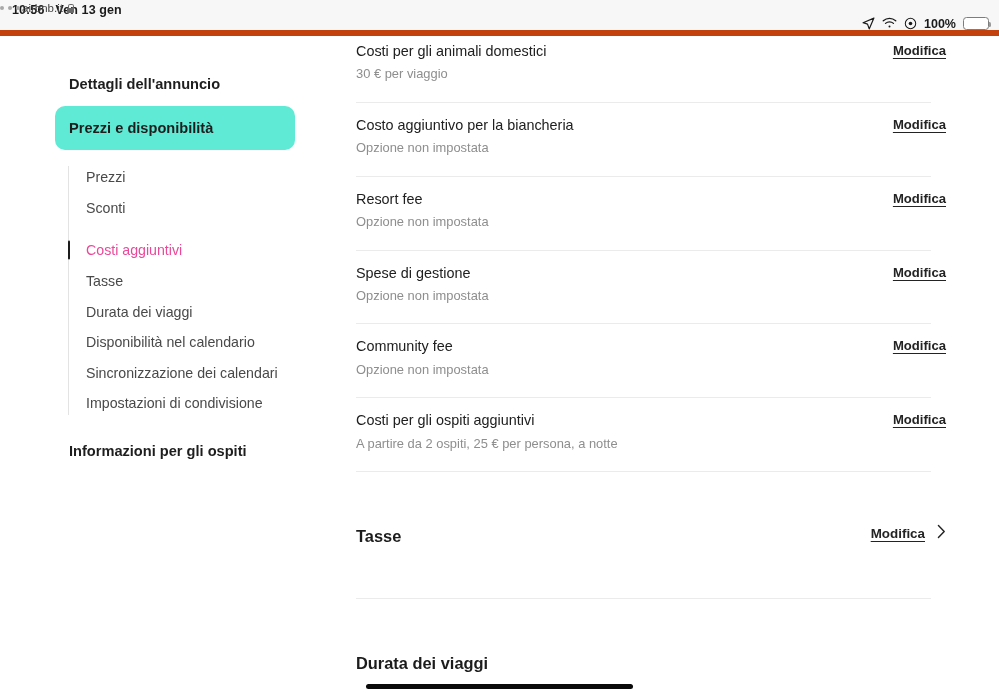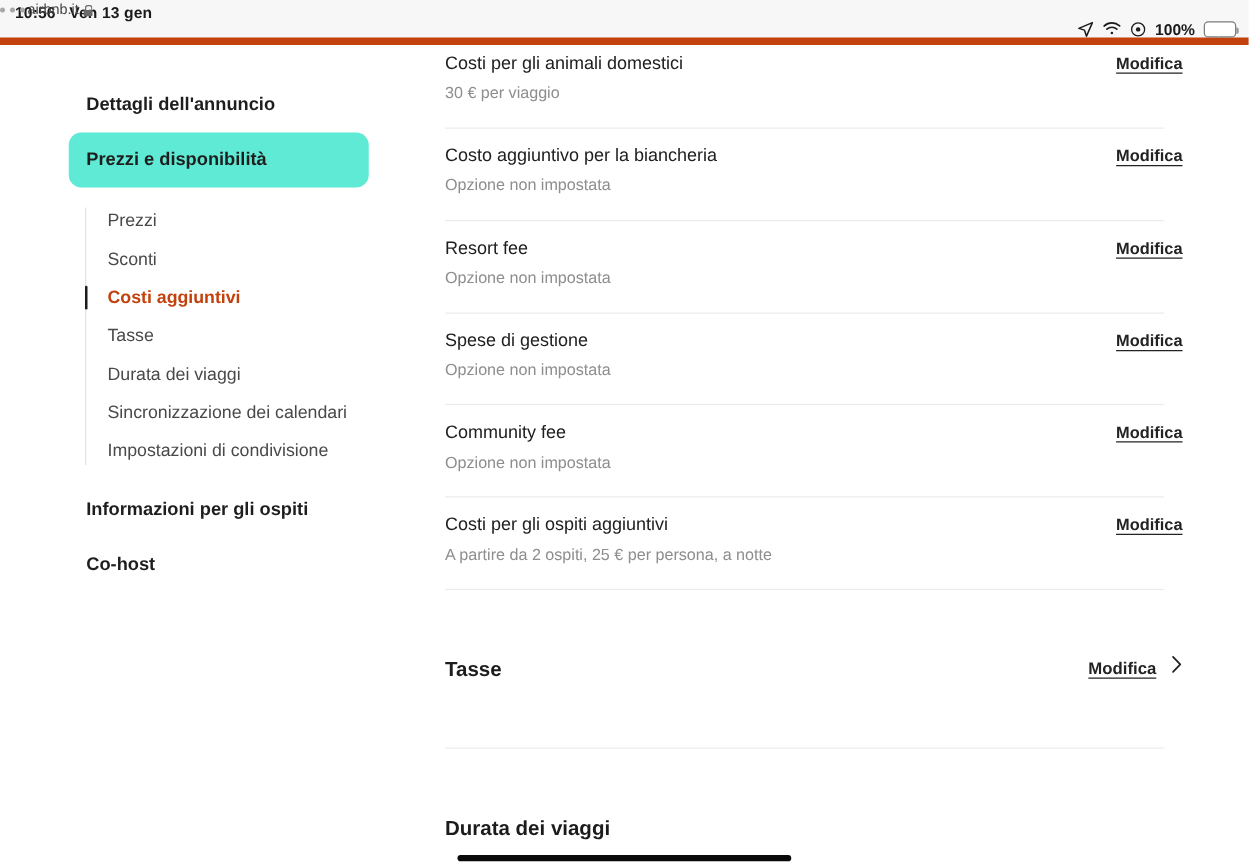--- a/index.html
+++ b/index.html
@@ -78,21 +78,21 @@
 
   .subnav { position:relative; margin:12px 0 10px 0; padding-left:0; }
   .subnav .rail {
     position:absolute; left:13px; top:4px; bottom:4px; width:1px; background:#e3e3e3;
   }
   .nav-sub {
     position:relative; display:flex; align-items:center; height:30.6px;
     padding-left:31px; font-size:14.2px; color:#494949;
     cursor:pointer; white-space:nowrap;
   }
-  .nav-sub.current { color:#c2410c; font-weight:bold; }
+  .nav-sub.current { color:#ec4899; font-weight:normal;margin-top:12px; }
   .nav-sub .marker {
     position:absolute; left:12.5px; top:50%; transform:translateY(-50%);
     width:2.2px; height:19px; background:#1c1c1c; border-radius:2px;
   }
 
   
   .content { position:absolute; left:340px; top:0; width:659px; height:658px; }
   .inner { position:absolute; left:16px; top:0; width:591px; }
 
   .fee-row { position:relative; padding:13px 0 19px 0; }
@@ -207,32 +207,32 @@
             <span class="marker"></span>
             <span>Costi aggiuntivi</span>
           </div>
           <div class="nav-sub">
             <span>Tasse</span>
           </div>
           <div class="nav-sub">
             <span>Durata dei viaggi</span>
           </div>
           <div class="nav-sub">
+            <span>Disponibilità nel calendario</span>
+          </div>
+          <div class="nav-sub">
             <span>Sincronizzazione dei calendari</span>
           </div>
           <div class="nav-sub">
             <span>Impostazioni di condivisione</span>
           </div>
         </div>
 
         <div class="nav-main">
           <span>Informazioni per gli ospiti</span>
-        </div>
-        <div class="nav-main">
-          <span>Co-host</span>
         </div>
 
       </div>
     </nav>
 
     <main class="content">
       <div class="inner">
 
         <div class="fee-row">
           <div class="fee-title">Costi per gli animali domestici</div>

